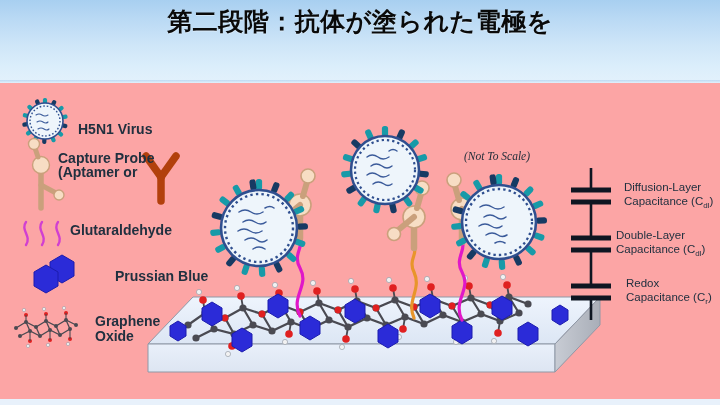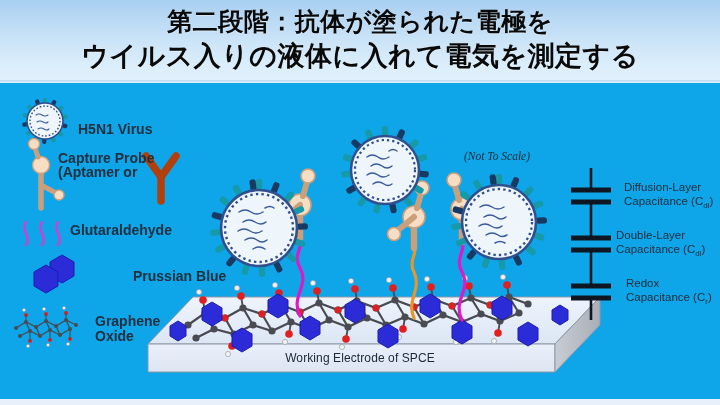--- a/index.html
+++ b/index.html
@@ -1,21 +1,21 @@
 <!DOCTYPE html>
 <html><head>
 <meta charset="utf-8">
 <style>
   html,body{margin:0;padding:0;}
   body{
     width:720px;height:405px;overflow:hidden;
     font-family:"Liberation Sans","DejaVu Sans",sans-serif;
     background:#e8f1fb;
   }
-  #stage{position:relative;width:720px;height:399px;overflow:hidden;background:#0ea5e9;}
+  #stage{position:relative;width:720px;height:399px;overflow:hidden;background:#fca5a5;}
 
   
   #title-banner{
     position:absolute;left:0;top:0;width:720px;height:83px;
     background:linear-gradient(180deg,#a8cff0 0%,#b9d9f4 22%,#cfe6f8 55%,#dbeefb 80%,#e3f1fc 100%);
   }
   #title-banner:after{
     content:"";position:absolute;left:0;right:0;bottom:0;height:3px;
     background:linear-gradient(180deg,rgba(160,200,235,.55),rgba(232,241,251,0));
   }
@@ -32,21 +32,21 @@
   
   .legend-label{
     position:absolute;color:#20303f;font-size:14px;line-height:13.5px;
     font-family:"Liberation Sans",sans-serif;
     font-weight:bold;
   }
   #lbl-virus{left:78px;top:123px;}
   #lbl-probe{left:58px;top:152px;width:120px;}
   #lbl-probe .l2,#lbl-probe .l3{display:block;}
   #lbl-glut{left:70px;top:224px;}
-  #lbl-pb{left:96px;top:270px;padding-left:37px;}
+  #lbl-pb{left:78px;top:270px;padding-left:37px;}
   #lbl-go{left:83px;top:314px;width:70px;line-height:15px;margin-left:12px;}
 
   
   .cap-label{
     position:absolute;color:#20303f;font-size:11.5px;line-height:14px;
     text-align:left;font-family:"Liberation Sans",sans-serif;
   }
   #cap-lbl-1{left:616px;top:180px;margin-left:8px;}
   #cap-lbl-2{left:616px;top:228px;}
   #cap-lbl-3{left:626px;top:276px;}
@@ -65,21 +65,20 @@
   svg{display:block;}
   .abs{position:absolute;left:0;top:0;}
 </style>
 </head>
 <body>
 
 <div id="stage">
 
   <div id="title-banner">
     <div class="title-line" id="title-line1">第二段階：抗体が塗られた電極を</div>
-    <div class="title-line" id="title-line2">ウイルス入りの液体に入れて電気を測定する</div>
   </div>
 
   <svg class="abs" width="720" height="405" viewBox="0 0 720 405">
     <defs>
 
       <g id="spike-teal">
           <rect x="-3.1" y="0" width="6.2" height="11" rx="2.6" fill="#179aa8"></rect>
         </g>
       <g id="spike-navy">
           <rect x="-3.1" y="0" width="6.2" height="11" rx="2.6" fill="#173a63"></rect>
@@ -642,15 +641,14 @@
   <div class="cap-label" id="cap-lbl-2">
     <span>Double-Layer</span><br>
     <span>Capacitance (C</span><sub>dl</sub><span>)</span>
   </div>
 
   <div class="cap-label" id="cap-lbl-3">
     <span>Redox</span><br>
     <span>Capacitance (C</span><sub>r</sub><span>)</span>
   </div>
 
-  <div id="electrode-caption">Working Electrode of SPCE</div>
 
 </div>
 
 </body></html>

